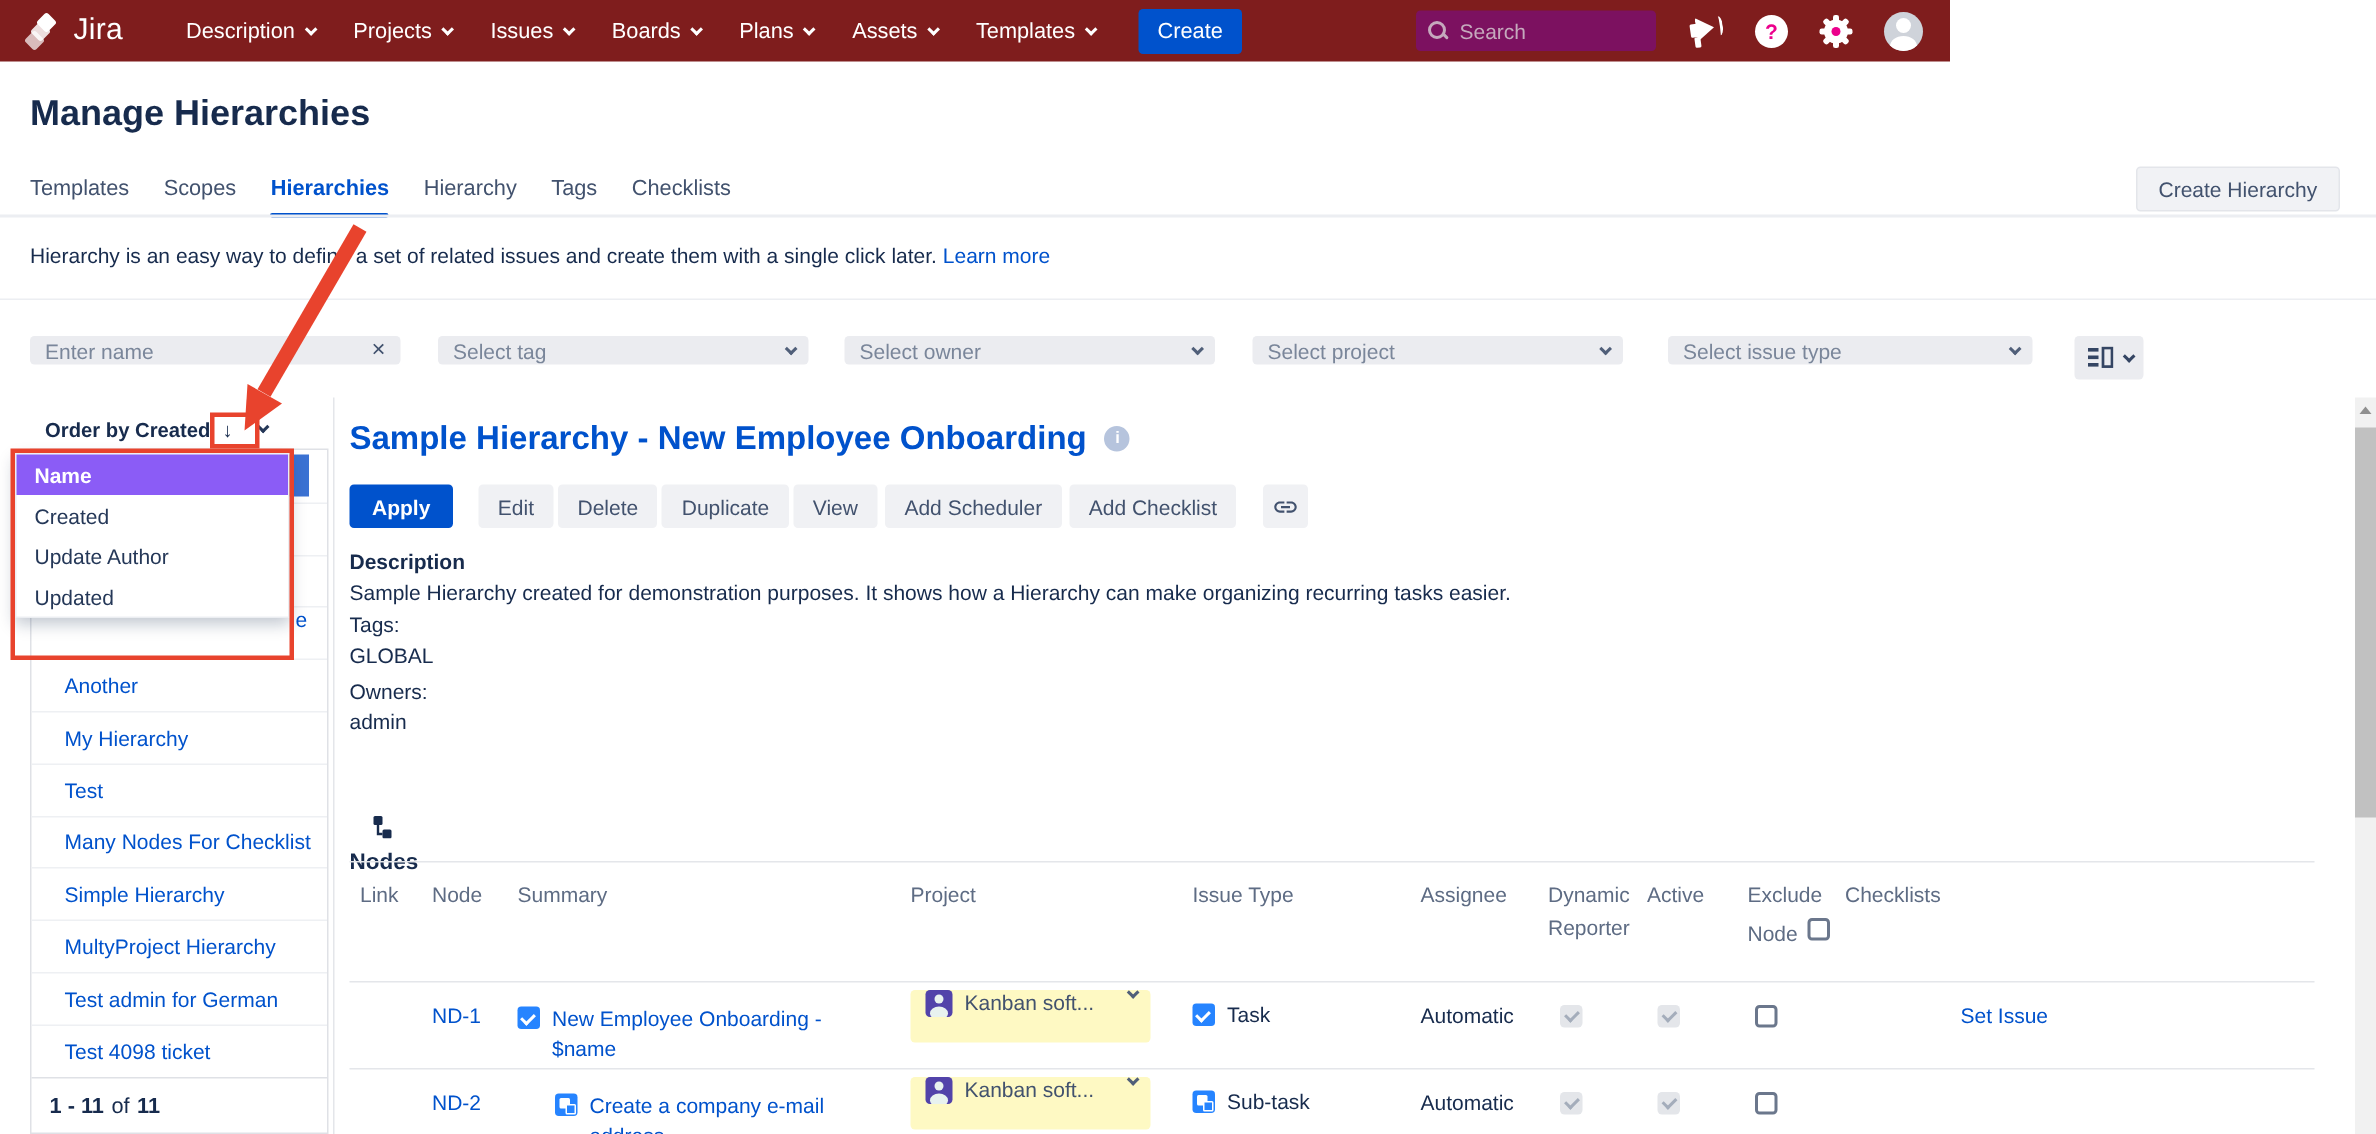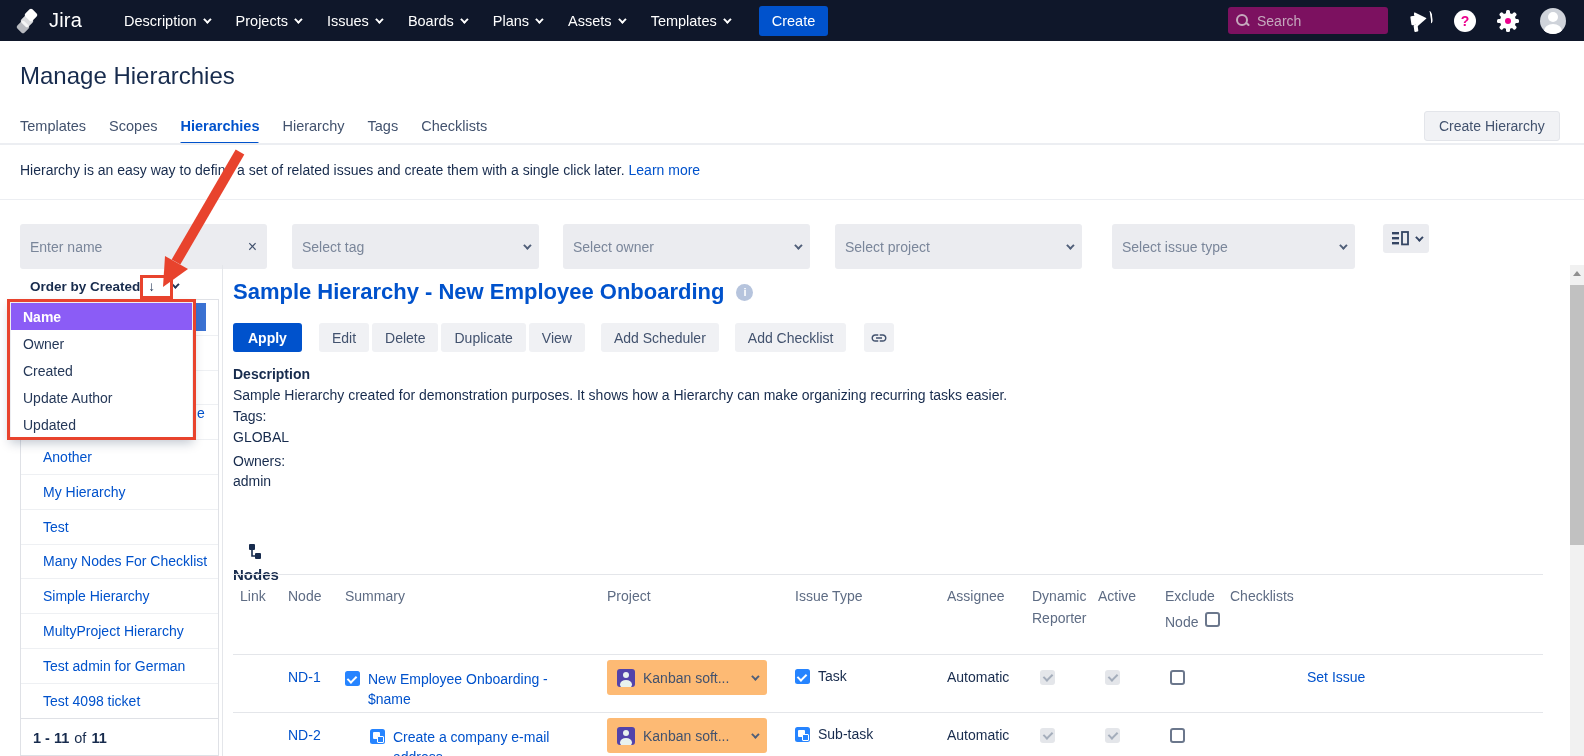--- a/index.html
+++ b/index.html
@@ -2,22 +2,22 @@
 <html><head>
 <meta charset="utf-8">
 <style>
   * { margin:0; padding:0; box-sizing:border-box; }
   html,body { width:1584px; height:756px; }
   body {
     position:relative; overflow:hidden; background:#fff;
     font-family:"Liberation Sans", sans-serif; color:#172b4d; font-size:14px;
   }
   
-  .topbar { position:absolute; left:0; top:0; width:1584px; height:41px;
-    background:#0f172a; display:flex; align-items:center; padding:0 18px; }
+  .topbar { position:absolute; left:0; top:0; width:1300px; height:41px;
+    background:#7f1d1d; display:flex; align-items:center; padding:0 18px; }
   .brand { display:flex; align-items:center; gap:7px; margin-right:42px; }
   .brand-mark { position:relative; width:24px; height:24px; }
   .brand-mark i { position:absolute; width:10px; height:10px; background:#fff; transform:rotate(45deg); border-radius:2px; }
   .brand-mark i:nth-child(1){ left:8px; top:1px; }
   .brand-mark i:nth-child(2){ left:4px; top:7px; opacity:.85; }
   .brand-mark i:nth-child(3){ left:0px; top:13px; opacity:.7; }
   .brand-name { color:#fff; font-size:20px; font-weight:400; letter-spacing:.2px; }
   .nav { display:flex; align-items:center; gap:27px; color:#fff; }
   .nav-item { display:flex; align-items:center; gap:6px; cursor:pointer; font-size:14.5px; }
   .chev { width:6px; height:6px; border-right:2px solid currentColor; border-bottom:2px solid currentColor;
@@ -43,34 +43,34 @@
     display:flex; align-items:center; justify-content:center; font-weight:700; font-size:14px; }
   .gear { position:relative; width:22px; height:22px; }
   .gear i { position:absolute; left:9px; top:0; width:4px; height:22px; background:#fff; border-radius:1.5px; }
   .gear i:nth-child(2){ transform:rotate(45deg);} .gear i:nth-child(3){ transform:rotate(90deg);} .gear i:nth-child(4){ transform:rotate(135deg);}
   .gear::before { content:""; position:absolute; left:3px; top:3px; width:16px; height:16px; background:#fff; border-radius:50%; }
   .gear::after { content:""; position:absolute; left:8px; top:8px; width:6px; height:6px; background:#ec008c; border-radius:50%; z-index:2; }
   .avatar { width:26px; height:26px; border-radius:50%; background:#cfd3da; position:relative; overflow:hidden; }
   .avatar::before { content:""; position:absolute; left:8px; top:4px; width:10px; height:10px; background:#fff; border-radius:50%; }
   .avatar::after { content:""; position:absolute; left:4px; top:16px; width:18px; height:14px; background:#fff; border-radius:50%; }
   
-  .h1 { position:absolute; left:20px; top:62px; font-size:24px; font-weight:400; color:#172b4d; }
+  .h1 { position:absolute; left:20px; top:62px; font-size:24px; font-weight:700; color:#172b4d; }
   .tabs { position:absolute; left:20px; top:118px; display:flex; gap:23px; }
   .tab { font-size:14.5px; color:#42526e; padding-bottom:9px; position:relative; cursor:pointer; }
   .tab.active { color:#0052cc; font-weight:700; }
   .tab.active::after { content:""; position:absolute; left:0; right:0; bottom:-2px; height:3px; background:#0052cc; border-radius:2px; }
   .tabline { position:absolute; left:0; top:143px; width:1584px; height:2px; background:#eceef2; }
   .create-h-btn { position:absolute; left:1424px; top:111px; height:30px; padding:0 14px; background:#f1f2f5;
     border:1px solid #e3e5ea; border-radius:3px; color:#42526e; font-size:14px; font-family:inherit; cursor:pointer; }
   .intro { position:absolute; left:20px; top:162px; font-size:14px; color:#172b4d; }
   .intro a { color:#0052cc; text-decoration:none; }
   .introline { position:absolute; left:0; top:199px; width:1584px; height:1px; background:#eceef2; }
   
   .filters { position:absolute; left:0; top:224px; height:29px; width:1584px; }
-  .f-input { position:absolute; height:45px; background:#ebecf0; border-radius:3px; display:flex; align-items:center;
+  .f-input { position:absolute; height:19px; background:#ebecf0; border-radius:3px; display:flex; align-items:center;
     padding:0 10px; color:#7a869a; font-size:14px; }
   .f-clear { margin-left:auto; color:#42526e; font-size:16px; cursor:pointer; line-height:1; }
   .f-chev { margin-left:auto; color:#505f79; }
   .vtoggle { position:absolute; left:1383px; width:46px; height:29px; background:#ebecf0; border-radius:3px;
     display:flex; align-items:center; justify-content:center; gap:6px; cursor:pointer; }
   
   .vdivider { position:absolute; left:222px; top:265px; width:1px; height:491px; background:#e4e6ea; }
   .orderbar { position:absolute; left:30px; top:277px; display:flex; align-items:center; gap:8px;
     font-weight:700; font-size:13.5px; color:#172b4d; }
   .order-chev-btn { position:relative; width:22px; height:18px; display:flex; align-items:center; justify-content:center; cursor:pointer; }
@@ -96,21 +96,21 @@
   .main { position:absolute; left:233px; top:0; width:1320px; height:756px; }
   .d-title { position:absolute; left:0; top:279px; font-size:22px; font-weight:700; color:#0052cc;
     display:flex; align-items:center; gap:12px; }
   .info-ic { width:17px; height:17px; border-radius:50%; background:#b6c4dd; color:#fff; font-size:11px; font-weight:700;
     display:flex; align-items:center; justify-content:center; font-style:normal; }
   .toolbar { position:absolute; left:0; top:323px; height:29px; display:flex; align-items:center; }
   .btn { height:29px; border:none; border-radius:3px; background:#f0f1f4; color:#42526e; font-size:14px;
     font-family:inherit; padding:0 13px; cursor:pointer; }
   .btn.primary { background:#0052cc; color:#fff; font-weight:700; padding:0 15px; }
   .btn-group { display:flex; gap:3px; margin-left:17px; }
-  .gap16 { margin-left:16px; }
+  .gap16 { margin-left:5px; }
   .link-btn { width:30px; height:29px; background:#f0f1f4; border-radius:3px; border:none; margin-left:18px;
     display:flex; align-items:center; justify-content:center; cursor:pointer; }
   .d-label { position:absolute; left:0; font-weight:700; font-size:14px; color:#172b4d; }
   .d-text  { position:absolute; left:0; font-size:14px; color:#172b4d; }
   
   .nodes-head { position:absolute; left:0; top:544px; display:flex; align-items:center; gap:7px;
     font-size:15px; font-weight:700; color:#172b4d;flex-direction:column; }
   .hline1 { position:absolute; left:0; top:574px; width:1310px; height:1px; background:#e4e6ea; }
   .hline2 { position:absolute; left:0; top:654px; width:1310px; height:1px; background:#e4e6ea; }
   .hline3 { position:absolute; left:0; top:712px; width:1310px; height:1px; background:#e4e6ea; }
@@ -119,21 +119,21 @@
   .thead .c1 { padding-left:7px; }
   .hd-cb { margin-top:5px; margin-left:3px; }
   .trow1 { position:absolute; left:0; top:660px; width:1310px; align-items:start; }
   .trow2 { position:absolute; left:0; top:718px; width:1310px; align-items:start; }
   .cell-node { color:#0052cc; padding-top:9px; }
   .cell-sum { display:flex; gap:8px; padding-top:9px; }
   .cell-sum a { color:#0052cc; text-decoration:none; max-width:200px; display:inline-block; line-height:20px; }
   .cell-plain { padding-top:9px; color:#172b4d; }
   .cell-cb { padding-top:10px; }
   .typecell { display:flex; align-items:center; gap:8px; padding-top:7px; color:#172b4d; }
-  .pill { width:160px; height:35px; background:#fdba74; border-radius:3px; display:flex; align-items:center;
+  .pill { width:160px; height:35px; background:#fef9c3; border-radius:3px; display:flex; 
     gap:8px; padding:0 10px; color:#42526e; cursor:pointer; }
   .pill .f-chev { margin-left:auto; }
   .proj-av { width:18px; height:18px; border-radius:3px; background:#5243aa; position:relative; overflow:hidden; flex:0 0 auto; }
   .proj-av::before { content:""; position:absolute; left:6px; top:3px; width:6px; height:6px; background:#e8f2ef; border-radius:50%; }
   .proj-av::after { content:""; position:absolute; left:3px; top:11px; width:12px; height:9px; background:#e8f2ef; border-radius:50%; }
   .ticon { width:15px; height:15px; border-radius:2.5px; background:#2684ff; position:relative; flex:0 0 auto; margin-top:2px; }
   .ticon.task::after { content:""; position:absolute; left:4px; top:2.5px; width:4px; height:7px;
     border-right:2px solid #fff; border-bottom:2px solid #fff; transform:rotate(45deg); }
   .ticon.subtask::before { content:""; position:absolute; left:3px; top:3px; width:7px; height:7px; background:#fff; border-radius:1px; }
   .ticon.subtask::after { content:""; position:absolute; left:7px; top:7px; width:5px; height:5px; background:#2684ff;
@@ -291,21 +291,20 @@
   <div class="pager">
     <b>1 - 11</b>
     <span>of</span>
     <b>11</b>
   </div>
 </div>
 <span class="peek-e">e</span>
 
 <div class="sortmenu">
   <div class="mi selected">Name</div>
-  <div class="mi">Owner</div>
   <div class="mi">Created</div>
   <div class="mi">Update Author</div>
   <div class="mi">Updated</div>
 </div>
 
 <div class="redbox1"></div>
 <div class="redbox2"></div>
 <svg class="arrow-svg" width="300" height="300">
   <line x1="240" y1="152" x2="176" y2="262" stroke="#e8432d" stroke-width="10"></line>
   <polygon points="163,287 165,256 188,269" fill="#e8432d"></polygon>

